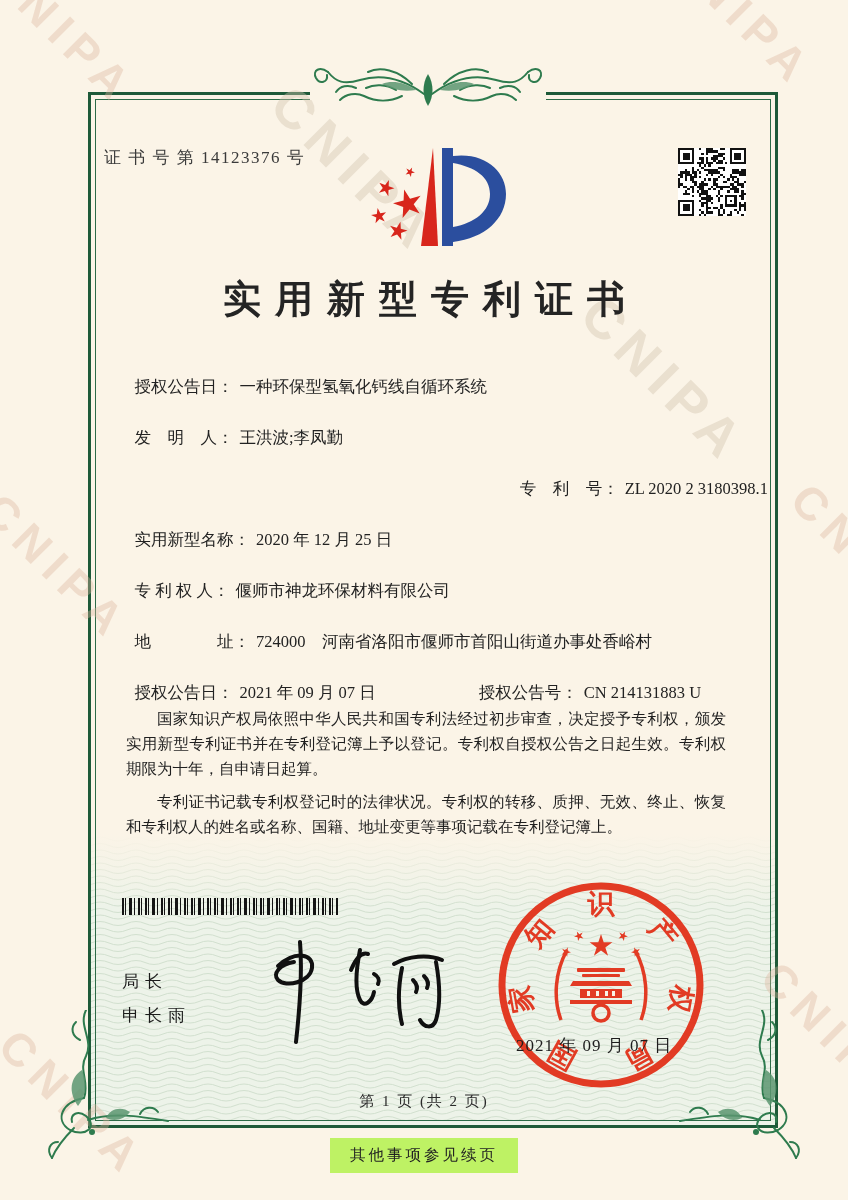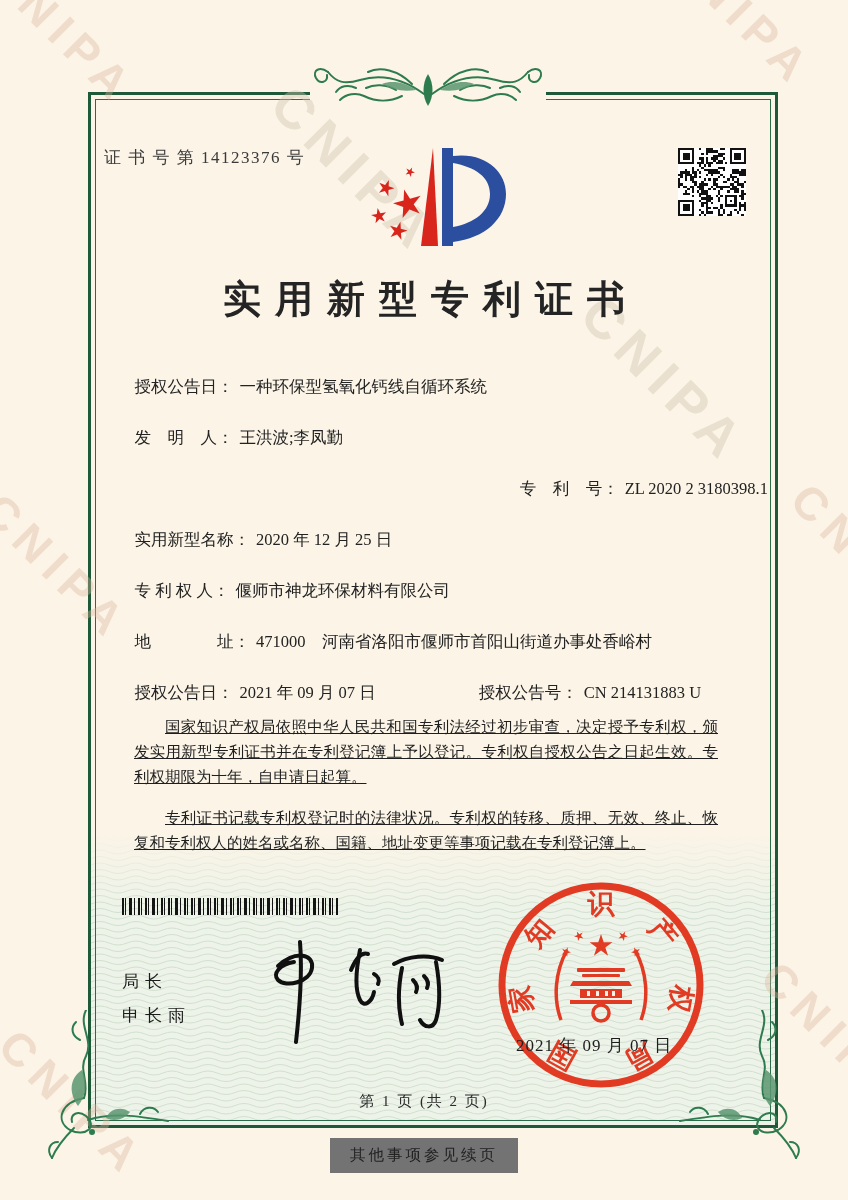--- a/index.html
+++ b/index.html
@@ -28,34 +28,34 @@
   .cert-no{position:absolute;left:104px;top:146px;font-size:17px;letter-spacing:1.5px;color:#3a3a3a;z-index:5;}
   .logo{position:absolute;left:346px;top:132px;width:180px;height:122px;z-index:5;}
   .qr{position:absolute;left:678px;top:148px;width:68px;height:68px;z-index:5;}
   .title{position:absolute;left:0;right:0;top:252px;text-align:center;font-size:38px;font-weight:bold;
       letter-spacing:14px;text-indent:14px;color:#242424;z-index:5;margin-top:22px;}
   .frow{position:absolute;left:118px;width:650px;font-size:16.5px;color:#222;z-index:5;white-space:pre;}
   .frow .val{margin-left:6px;}
   .grant2{position:absolute;left:336px;top:0;white-space:pre;}
   .paras{position:absolute;left:118px;top:698px;width:616px;font-size:15.5px;line-height:25px;
       text-align:justify;color:#1f1f1f;z-index:5;}
-  .paras p{margin:16px;text-indent:2em;text-decoration:underline;}
+  .paras p{margin:8px;text-indent:2em;}
   .barcode{position:absolute;left:122px;top:898px;width:216px;height:17px;z-index:5;
       background-image:repeating-linear-gradient(90deg,#141414 0 2px,transparent 2px 3px,
       #141414 3px 4px,transparent 4px 7px,#141414 7px 10px,transparent 10px 12px,
       #141414 12px 13px,transparent 13px 16px,#141414 16px 18px,transparent 18px 19px,
       #141414 19px 20px,transparent 20px 23px);}
   .signer-role{position:absolute;left:122px;top:970px;font-size:17px;letter-spacing:6px;color:#1c1c1c;z-index:5;}
   .signer-name{position:absolute;left:122px;top:1004px;font-size:17px;letter-spacing:6px;color:#1c1c1c;z-index:5;}
   .sig{position:absolute;left:256px;top:936px;width:198px;height:108px;z-index:5;}
   .seal{position:absolute;left:494px;top:878px;width:214px;height:214px;z-index:5;opacity:.94;}
   .seal-date{position:absolute;left:516px;top:1034px;font-size:17px;letter-spacing:1px;color:#1d1d1d;z-index:7;}
   .pageno{position:absolute;left:0;right:0;top:1092px;text-align:center;font-size:15px;
       letter-spacing:2px;color:#2a2a2a;z-index:5;}
-  .cont-note{position:absolute;left:50%;transform:translateX(-50%);top:1138px;background:#737373;
+  .cont-note{position:absolute;left:50%;transform:translateX(-50%);top:1138px;background:#bef264;
       padding:7px 20px;font-size:15.5px;letter-spacing:3px;color:#222;z-index:5;}
 </style>
 </head>
 <body>
 
 <div class="page">
 
   <div class="wm" style="left:-30px;top:4px;">CNIPA</div>
   <div class="wm gray" style="left:250px;top:138px;">CNIPA</div>
   <div class="wm gray" style="left:560px;top:348px;">CNIPA</div>
@@ -412,21 +412,21 @@
   <div class="frow" style="top:458px;text-align:right;">
     <span>专　利　号：</span><span class="val">ZL 2020 2 3180398.1</span>
   </div>
   <div class="frow" style="top:509px;">
     <span>实用新型名称：</span><span class="val">2020 年 12 月 25 日</span>
   </div>
   <div class="frow" style="top:560px;">
     <span>专 利 权 人：</span><span class="val">偃师市神龙环保材料有限公司</span>
   </div>
   <div class="frow" style="top:611px;">
-    <span>地　　　　址：</span><span class="val">471000　河南省洛阳市偃师市首阳山街道办事处香峪村</span>
+    <span>地　　　　址：</span><span class="val">724000　河南省洛阳市偃师市首阳山街道办事处香峪村</span>
   </div>
   <div class="frow" style="top:662px;">
     <span>授权公告日：</span><span class="val">2021 年 09 月 07 日</span>
     <span class="grant2">
       <span>授权公告号：</span><span class="val">CN 214131883 U</span>
     </span>
   </div>
 
   <div class="paras">
     <p>国家知识产权局依照中华人民共和国专利法经过初步审查，决定授予专利权，颁发实用新型专利证书并在专利登记簿上予以登记。专利权自授权公告之日起生效。专利权期限为十年，自申请日起算。</p>

